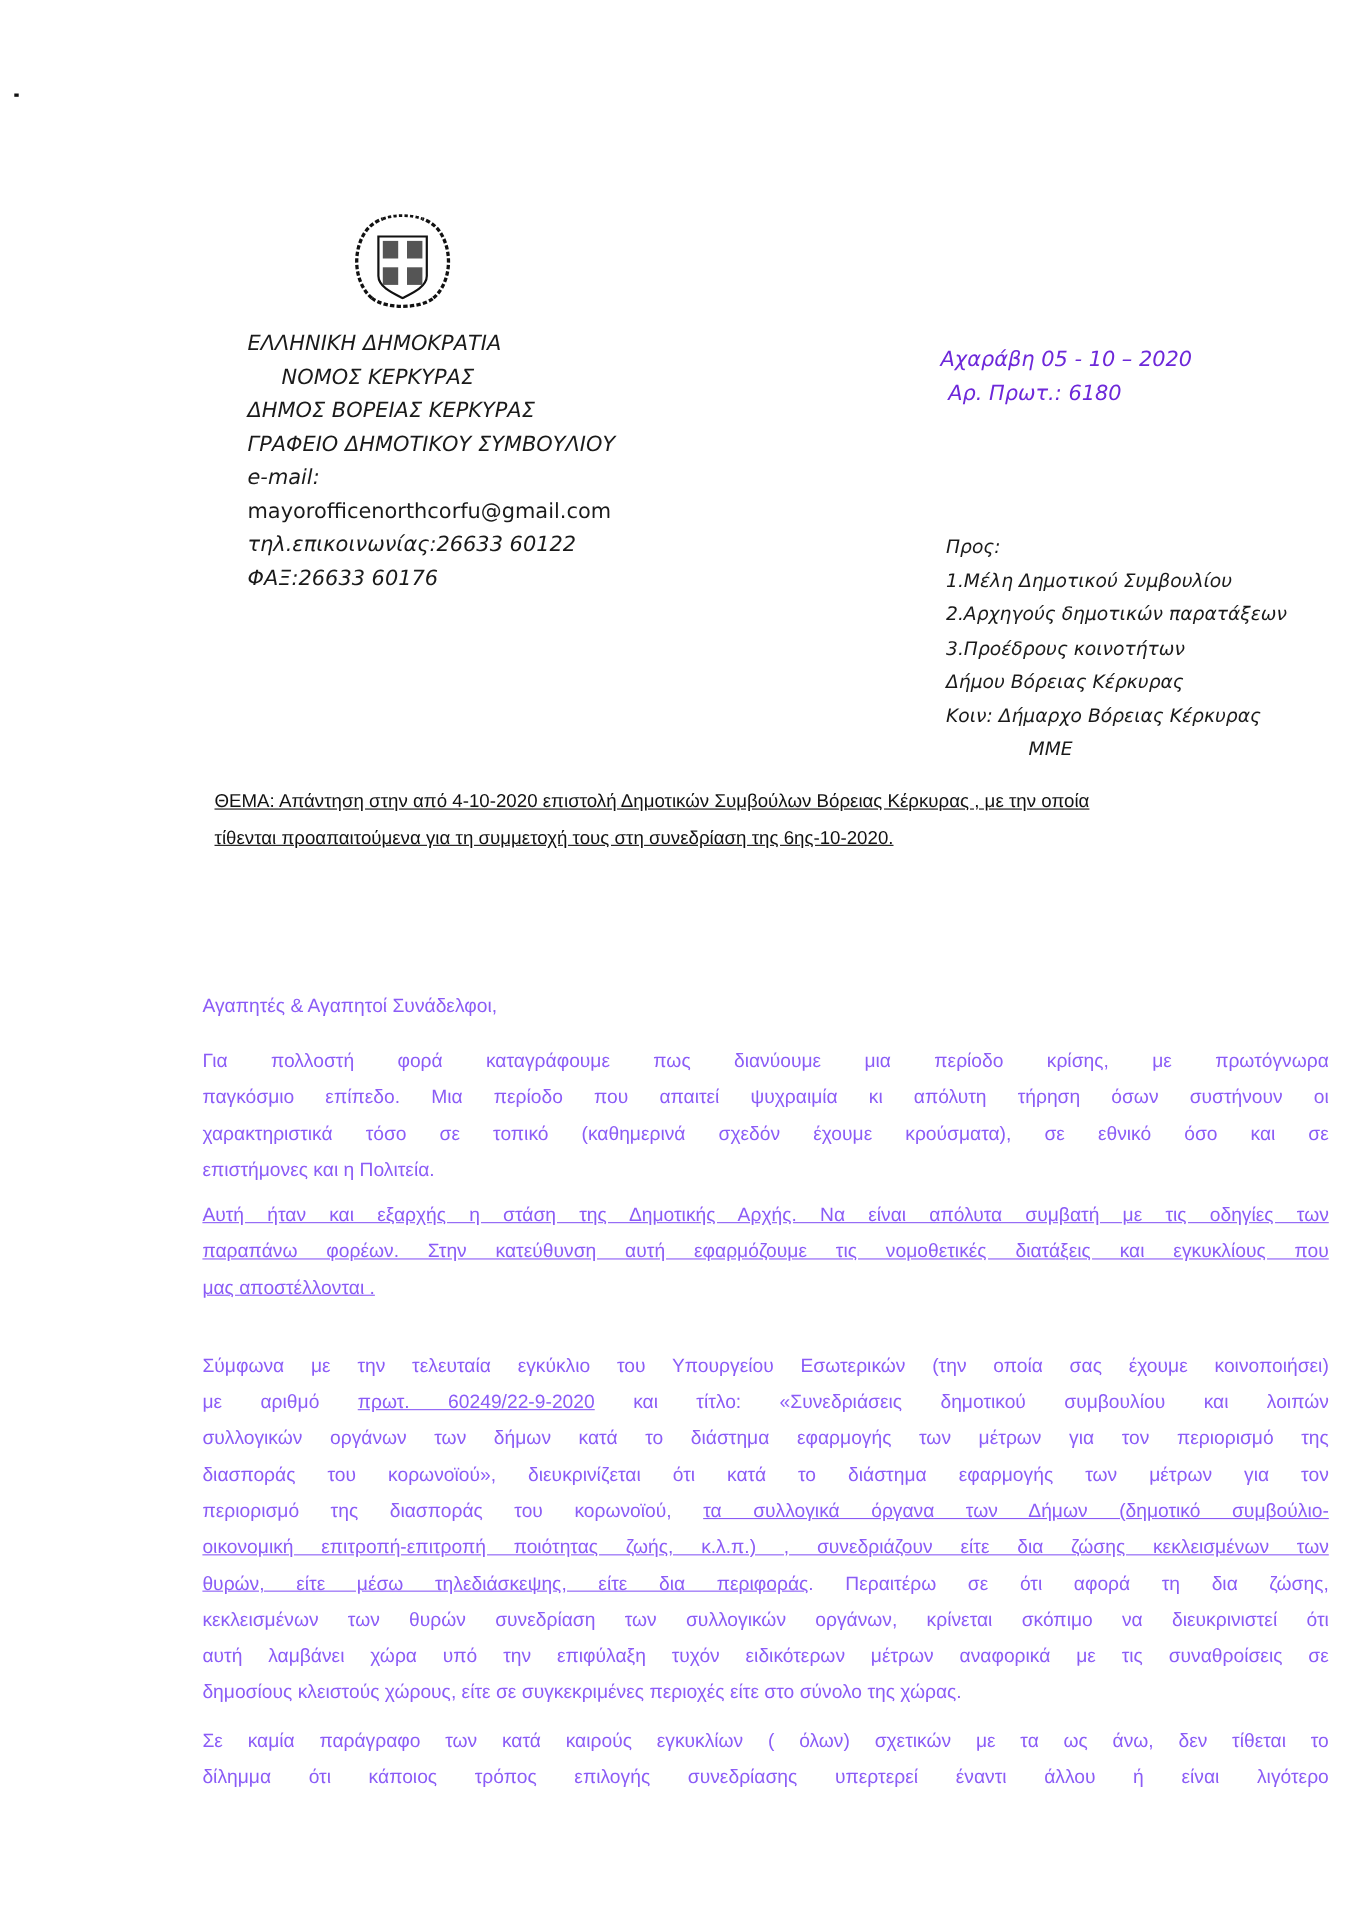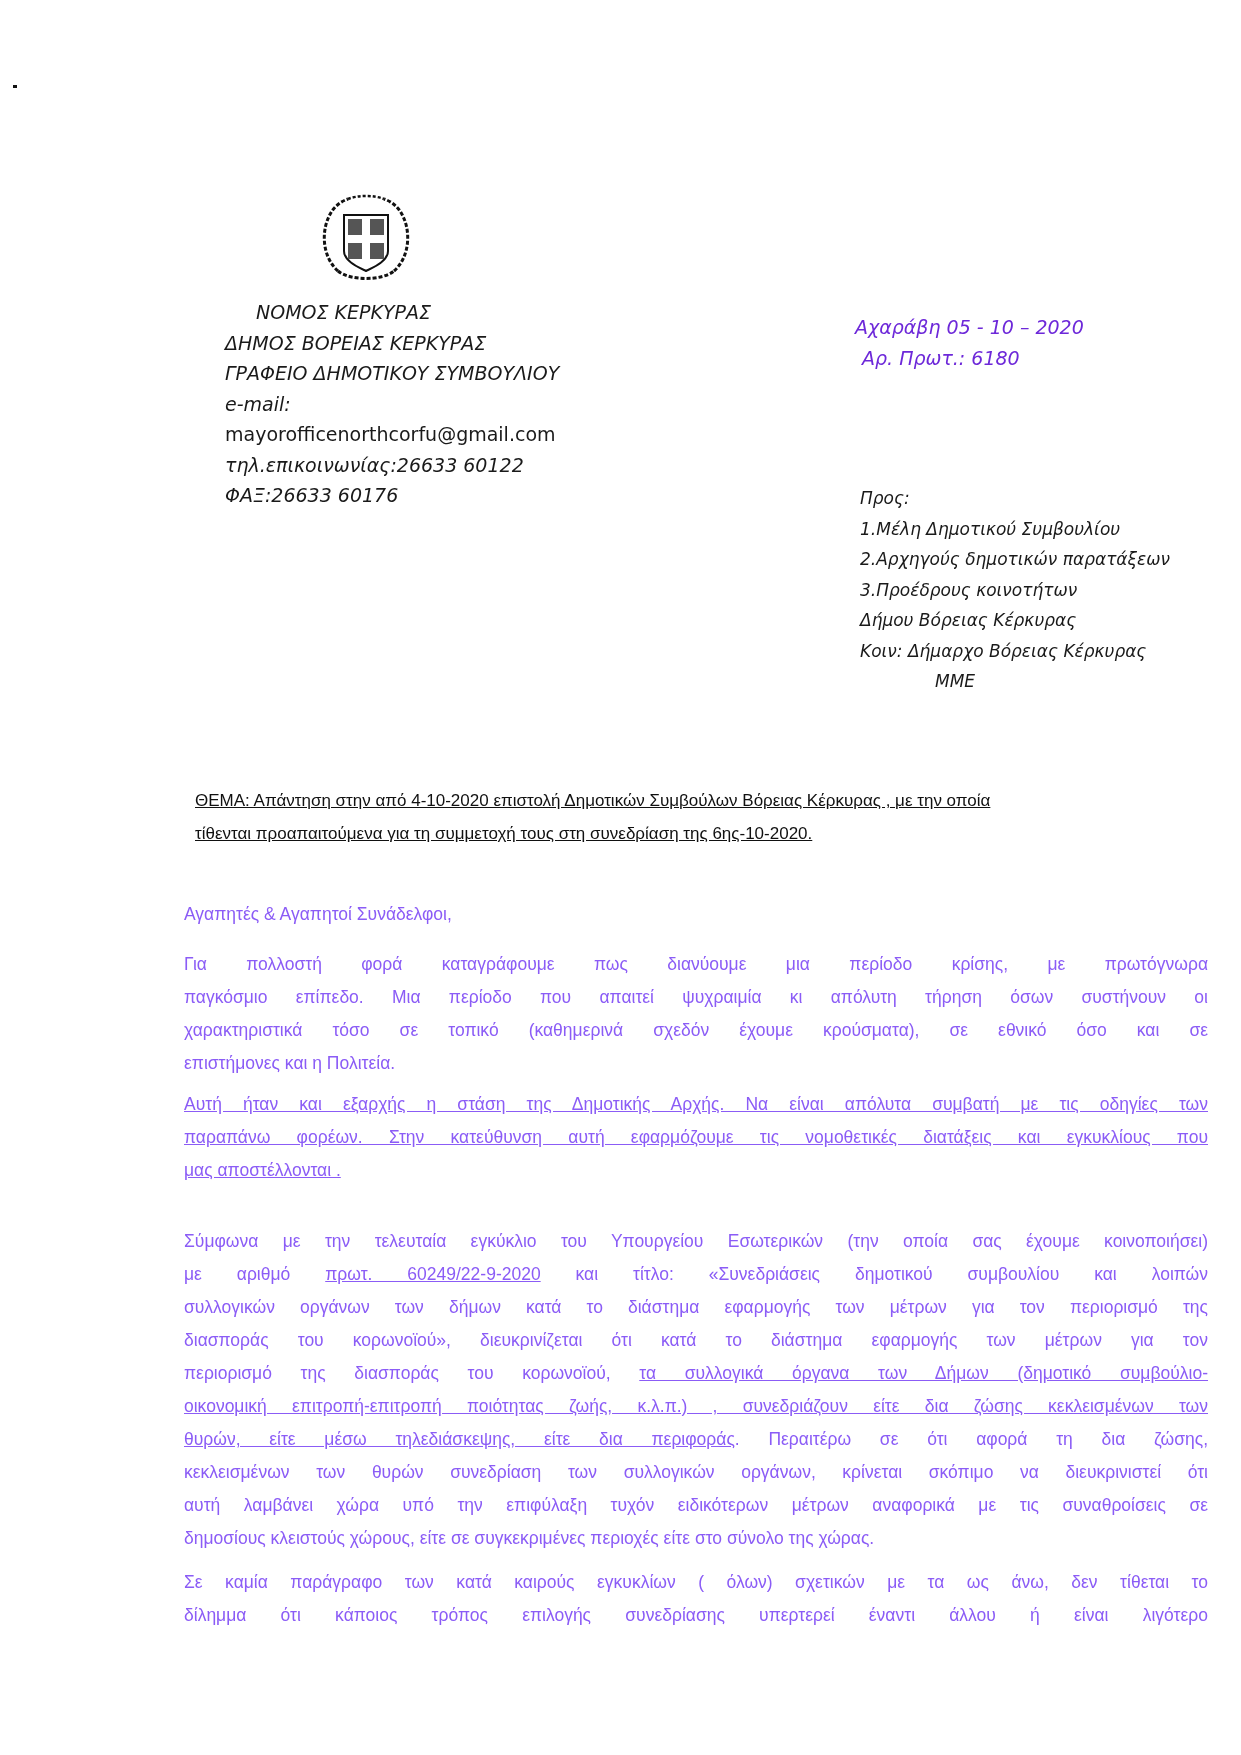--- a/index.html
+++ b/index.html
@@ -13,21 +13,21 @@
   .hdr-left .l { white-space: nowrap; }
   .hdr-left .ind { padding-left: 31px; }
   .hdr-left .email { font-style: normal; }
 
   .hdr-right { position: absolute; left: 855px; top: 312px; font-family: "DejaVu Sans", sans-serif; font-style: italic; font-size: 19px; line-height: 30.5px; color: #6d28d9; }
   .hdr-right .ind { padding-left: 7px; }
 
   .recipients { position: absolute; left: 860px; top: 483px; font-family: "DejaVu Sans", sans-serif; font-style: italic; font-size: 17px; line-height: 30.5px; color: #1a1a1a; white-space: nowrap; }
   .recipients .mme { padding-left: 75px; }
 
-  .subject { position: absolute; left: 195px; top: 784px; width: 1012px; font-family: "Liberation Sans", sans-serif; font-size: 17px; line-height: 33px; color: #111; }
+  .subject { position: absolute; left: 195px; top: 712px; width: 1012px; font-family: "Liberation Sans", sans-serif; font-size: 17px; line-height: 33px; color: #111; }
   .subject .l { text-decoration: underline; white-space: nowrap; display: block; transform-origin: left center; }
 
   .body { position: absolute; left: 184px; width: 1024px; font-family: "Liberation Sans", sans-serif; font-size: 17.5px; line-height: 33px; color: #8b5cf6; }
   .body .l { display: block; text-align: justify; text-align-last: justify; white-space: nowrap; overflow: visible; }
   .body .l.last { text-align-last: left; }
   .u { text-decoration: underline; }
 
   .greeting { top: 898px; }
   .p1 { top: 948px; }
   .p2 { top: 1088px; text-decoration: underline; }
@@ -51,20 +51,21 @@
 
       <path d="M26 22 L70 22 L70 58 C70 68 56 74 48 78 C40 74 26 68 26 58 Z" fill="#fff" stroke="#111" stroke-width="2"></path>
       <rect x="30" y="26" width="14" height="16" fill="#555"></rect>
       <rect x="52" y="26" width="14" height="16" fill="#555"></rect>
       <rect x="30" y="50" width="14" height="16" fill="#555"></rect>
       <rect x="52" y="50" width="14" height="16" fill="#555"></rect>
     </svg>
   </div>
 
   <div class="hdr-left">
+    <div class="l">ΕΛΛΗΝΙΚΗ ΔΗΜΟΚΡΑΤΙΑ</div>
     <div class="l ind">ΝΟΜΟΣ ΚΕΡΚΥΡΑΣ</div>
     <div class="l">ΔΗΜΟΣ  ΒΟΡΕΙΑΣ  ΚΕΡΚΥΡΑΣ</div>
     <div class="l">ΓΡΑΦΕΙΟ ΔΗΜΟΤΙΚΟΥ ΣΥΜΒΟΥΛΙΟΥ</div>
     <div class="l">e-mail:</div>
     <div class="l email">mayorofficenorthcorfu@gmail.com</div>
     <div class="l">τηλ.επικοινωνίας:26633 60122</div>
     <div class="l">ΦΑΞ:26633 60176</div>
   </div>
 
   <div class="hdr-right">

